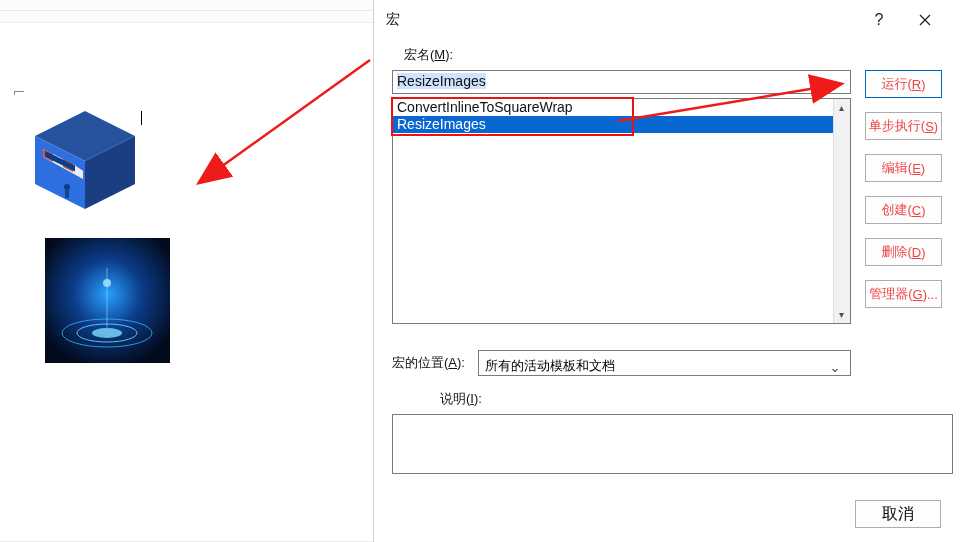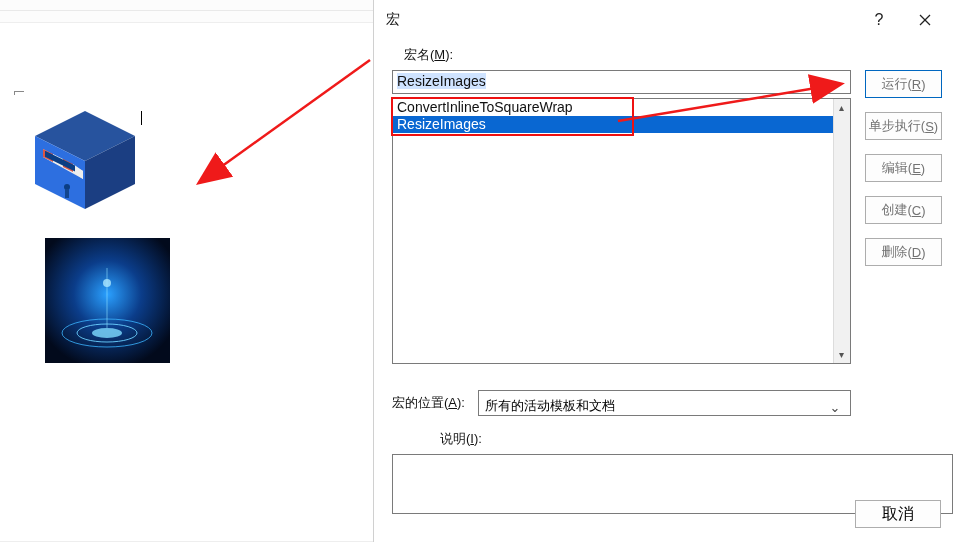--- a/index.html
+++ b/index.html
@@ -26,25 +26,25 @@
   .tb-btn.close svg { stroke:#222; }
 
   .body { padding:0 18px 0 18px; }
   .name-label { margin:6px 0 6px 12px; color:#111; }
   .name-label u { text-decoration:underline; }
   .row-top { display:flex; gap:14px; align-items:flex-start; }
   .name-input-wrap { width:459px; }
   .name-input { width:100%; height:24px; border:1px solid #7a7a7a; padding:2px 4px; font-size:14px; color:#111; background:#fff; }
   .name-input .sel { background:#cfe3ff; }
   .buttons { display:flex; flex-direction:column; gap:14px; width:86px; }
-  .btn { height:28px; border:1px solid #adadad; background:#fdfdfd; font-size:13px; color:#737373; display:flex; align-items:center; justify-content:center; }
+  .btn { height:28px; border:1px solid #adadad; background:#fdfdfd; font-size:13px; color:#ef4444; display:flex; align-items:center; justify-content:center; }
   .btn.primary { border:1px solid #0067c0; }
   .btn u { text-decoration:underline; }
 
-  .list-wrap { position:relative; margin-top:4px; width:459px; height:266px; border:1px solid #7a7a7a; background:#fff; }
+  .list-wrap { position:relative; margin-top:4px; width:459px; height:226px; border:1px solid #7a7a7a; background:#fff; }
   .list-item { height:17px; padding:0 4px; font-size:14px; line-height:17px; color:#111; white-space:nowrap; }
   .list-item.selected { background:#0967d2; color:#fff; }
   .scroll-track { position:absolute; right:0; top:0; width:17px; height:100%; background:#f1f1f1; border-left:1px solid #dcdcdc; }
   .sb-up, .sb-dn { position:absolute; right:0; width:17px; height:17px; display:flex; align-items:center; justify-content:center; color:#555; font-size:10px; }
   .sb-up { top:0; } .sb-dn { bottom:0; }
   .red-frame { position:absolute; left:-2px; top:-2px; width:243px; height:39px; border:2px solid #e11; pointer-events:none; }
 
   .loc-row { margin-top:26px; width:459px; display:flex; align-items:center; gap:2px; }
   .loc-label { width:84px; color:#111; }
   .loc-box { flex:1; height:26px; border:1px solid #7a7a7a; display:flex; align-items:flex-end; padding:0 6px; justify-content:space-between; }
@@ -170,20 +170,25 @@
         <div class="btn">
           <span>创建(</span>
             <u>C</u>
             <span>)</span>
         </div>
         <div class="btn">
           <span>删除(</span>
             <u>D</u>
             <span>)</span>
         </div>
+        <div class="btn">
+          <span>管理器(</span>
+            <u>G</u>
+            <span>)...</span>
+        </div>
       </div>
     </div>
 
     <div class="desc-label">
       <span>说明(</span><u class="underline-accel">I</u><span>):</span>
     </div>
     <div class="desc-box"></div>
   </div>
 
   <div class="cancel-btn">取消</div>

